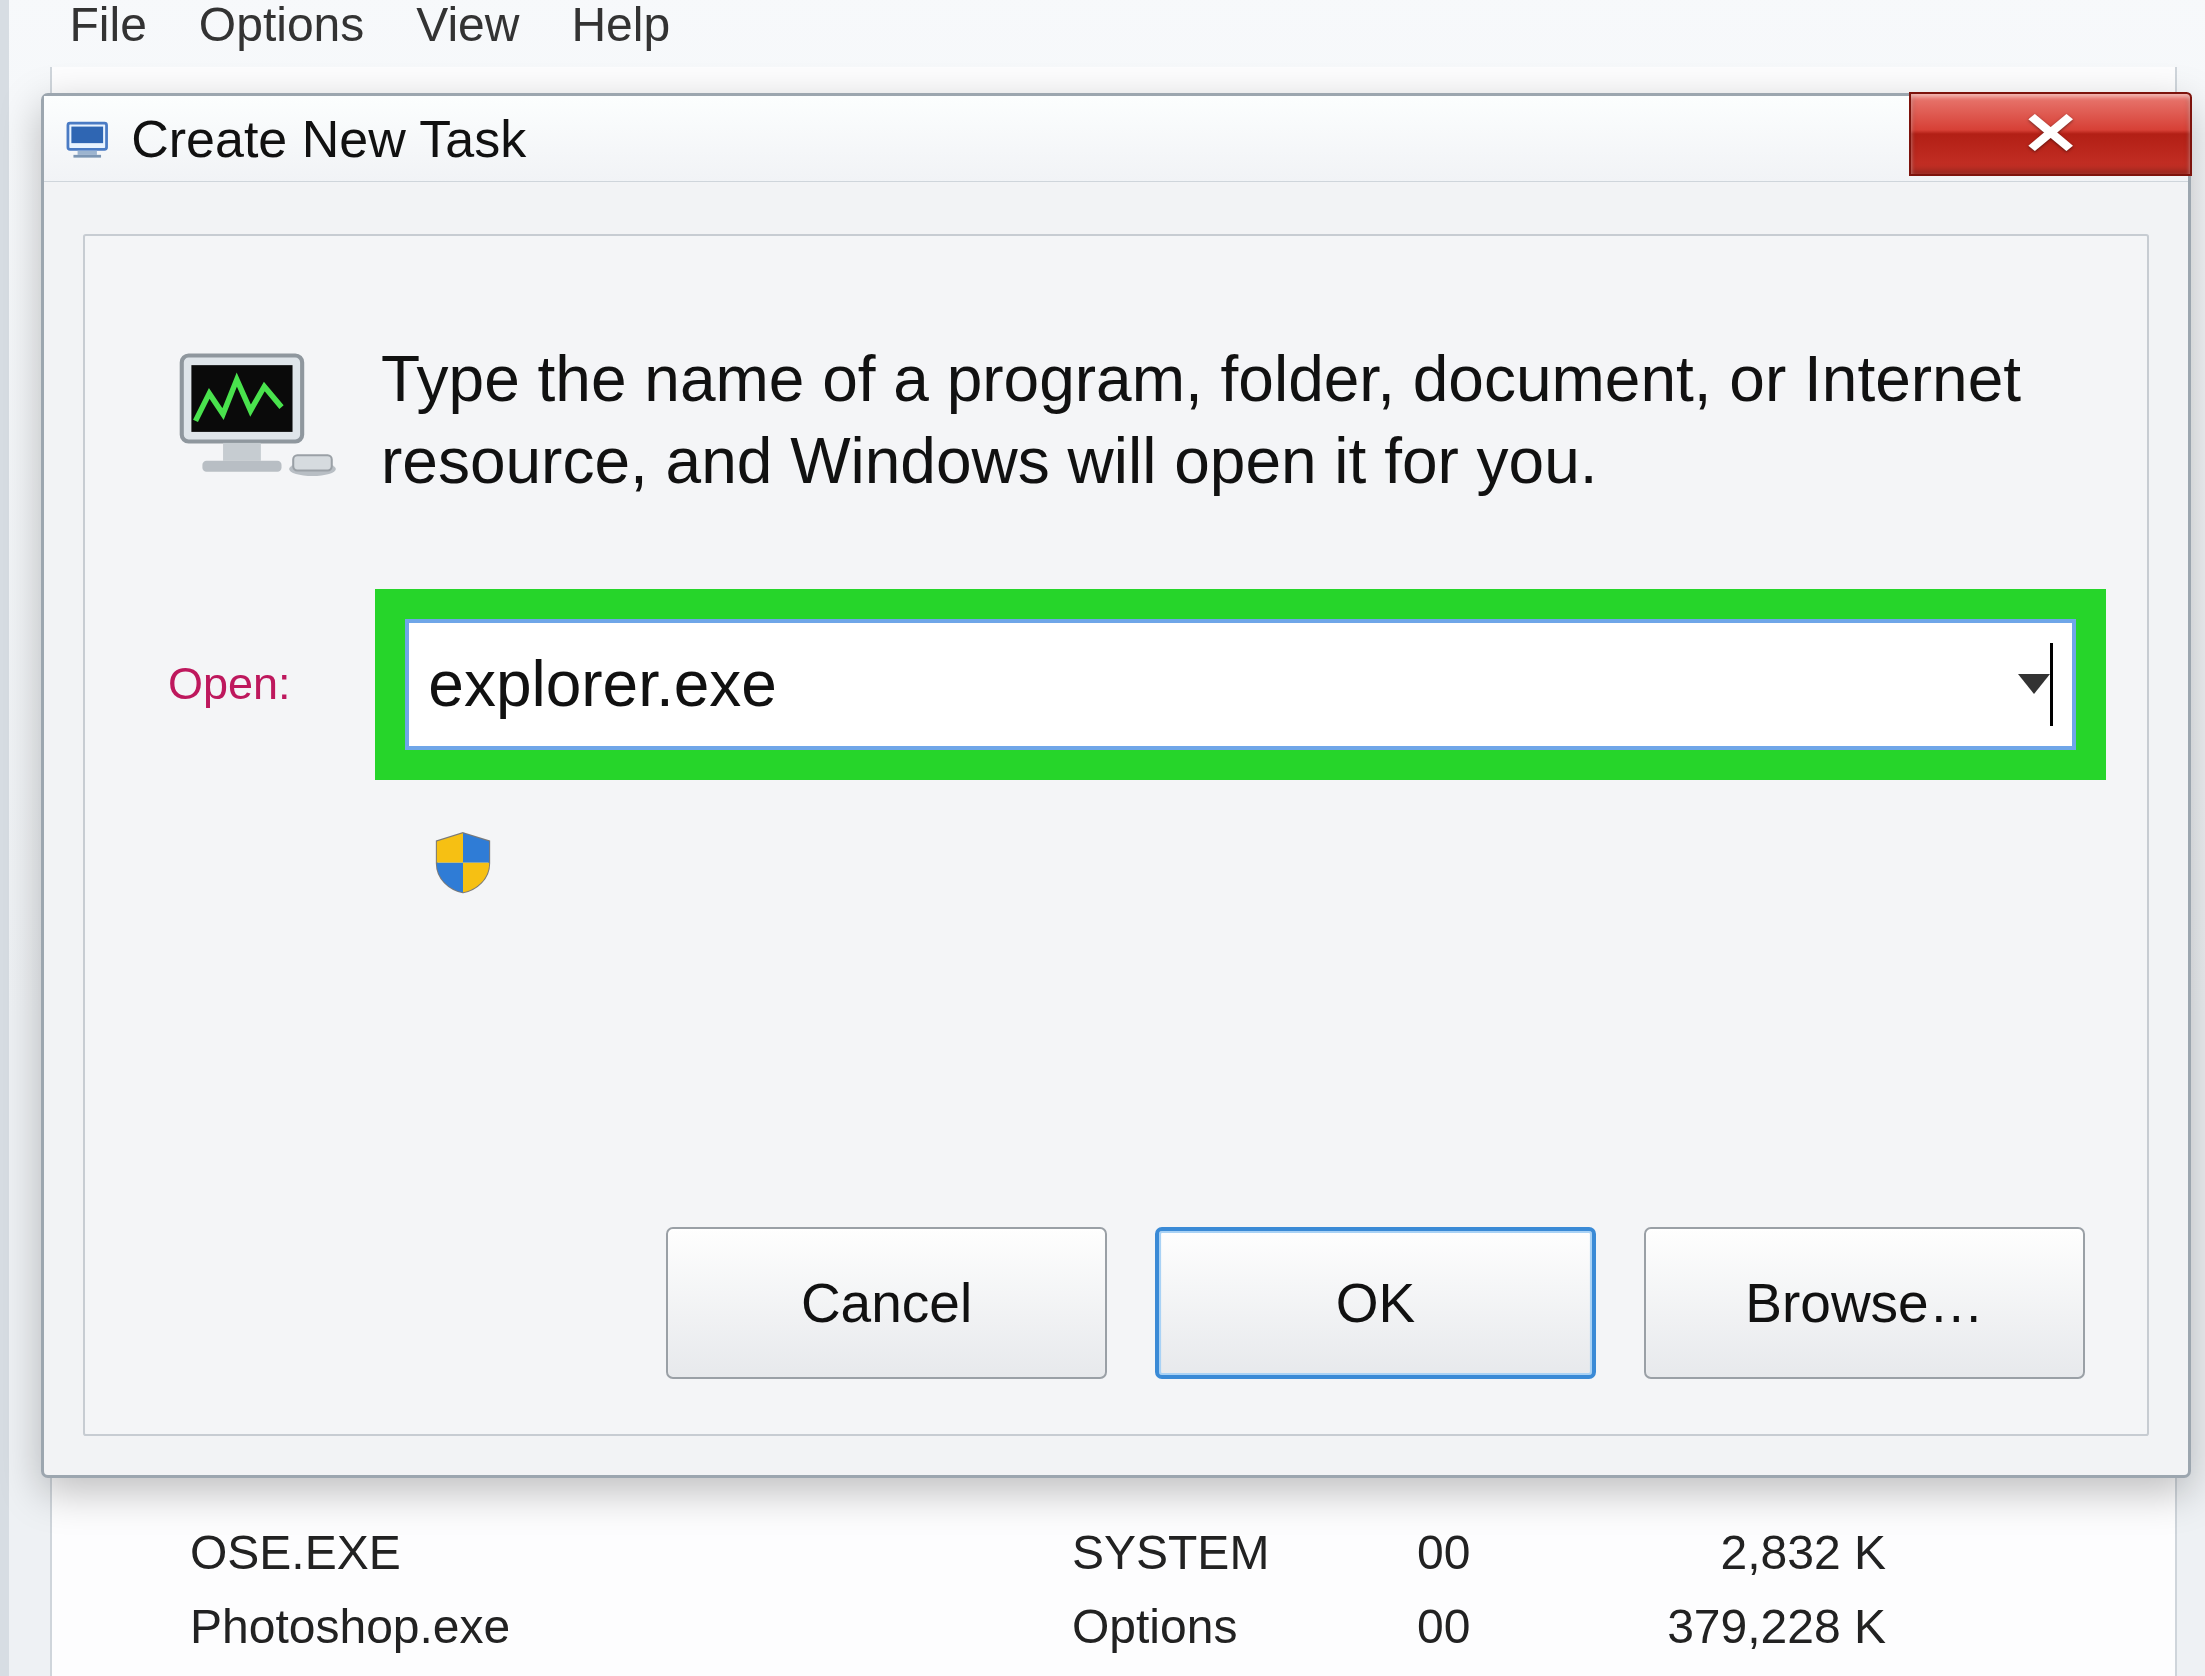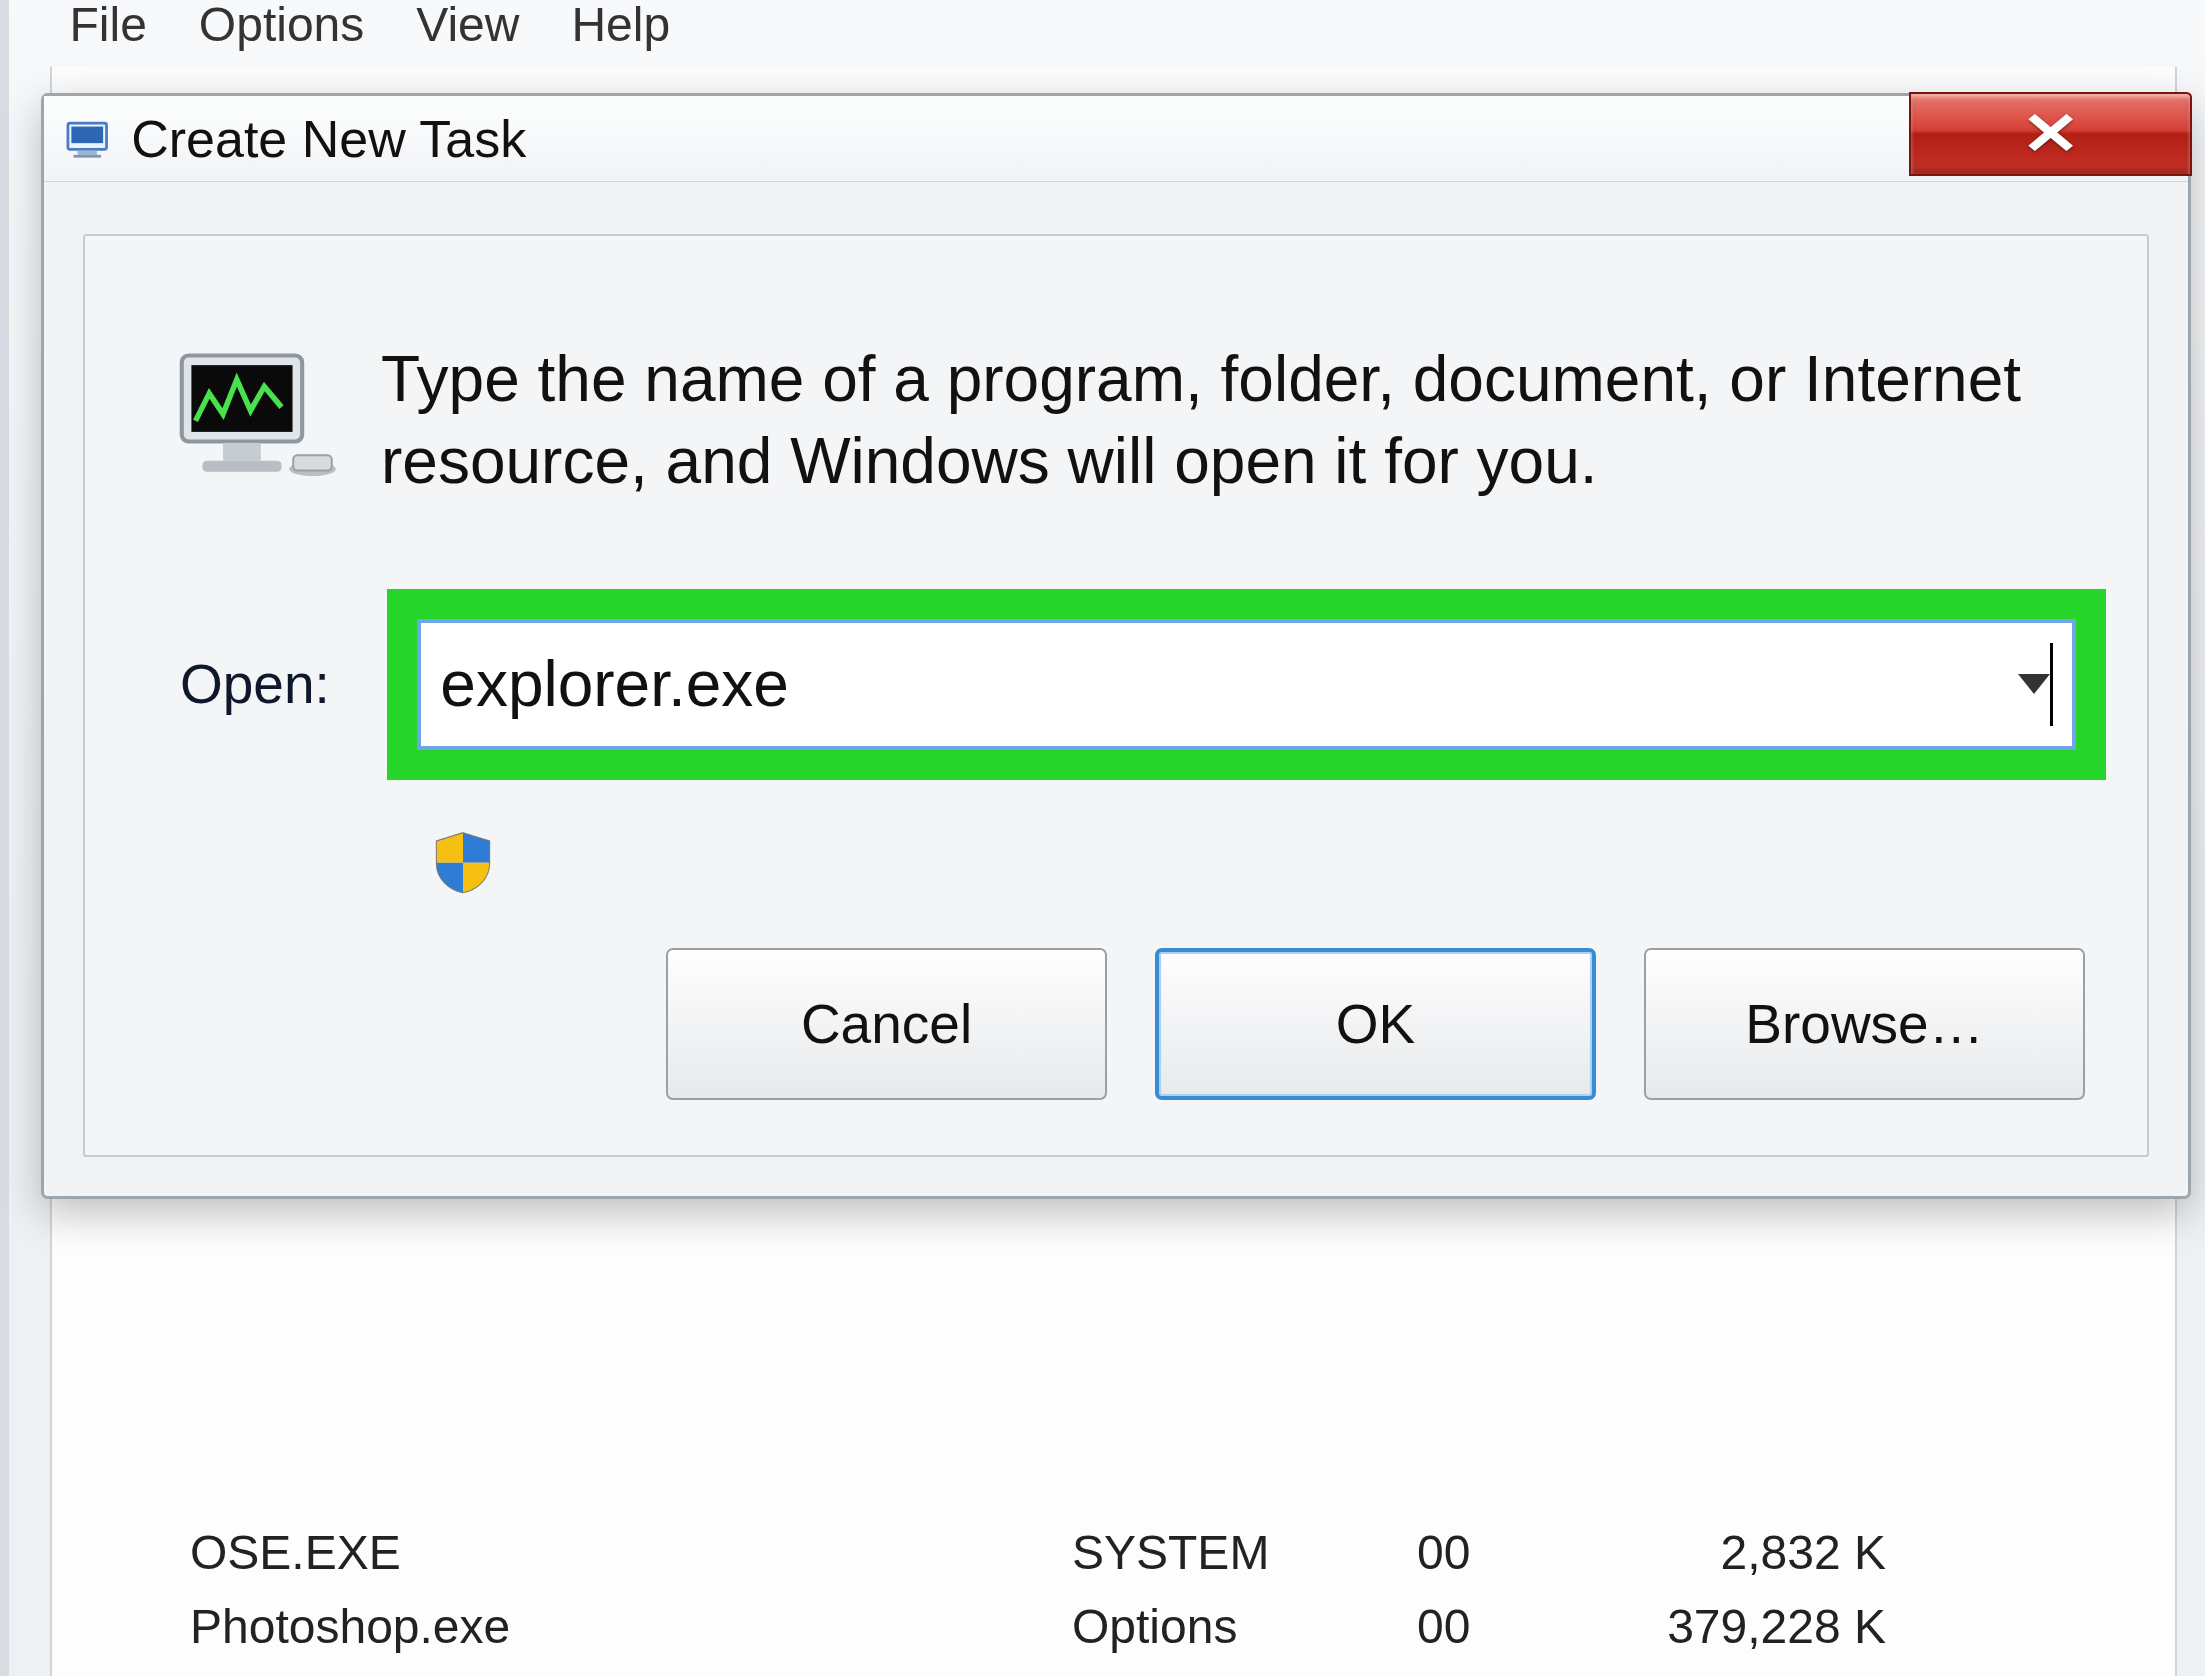--- a/index.html
+++ b/index.html
@@ -52,21 +52,21 @@
   .proc-row { display: flex; height: 74px; align-items: flex-end; }
   .col-name { width: 882px; }
   .col-user { width: 345px; }
   .col-cpu  { width: 207px; }
   .col-mem  { width: 262px; text-align: right; }
 
   
   .dialog {
     position: absolute;
     left: 41px; top: 93px;
-    width: 2150px; height: 1106px;
+    width: 2150px; height: 1385px;
     background: #f2f3f5;
     border: 3.4px solid #9ca6af;
     border-radius: 6.9px;
     box-shadow: 0 13.8px 41px rgba(0,0,0,0.25);
   }
   .title-bar {
     position: relative;
     height: 86px;
     background: linear-gradient(#fcfefe, #f1f3f6);
     border-bottom: 1.4px solid #cfd5db;
@@ -129,23 +129,22 @@
 
   .open-row {
     position: absolute;
     left: 83px; top: 324px; right: 41px;
     height: 248px;
     display: flex;
     align-items: center;
   }
   .open-label {
     width: 207px;
-    font-size: 55px;
-    color: #0f172a;
-    margin-left: 12px;
+    font-size: 45px;
+    color: #be185d;
   }
   .highlight-wrap {
     flex: 1;
     background: #26d52a;
     padding: 30px 30px;
     display: flex;
     align-items: center;
   }
   .combo {
     flex: 1;

